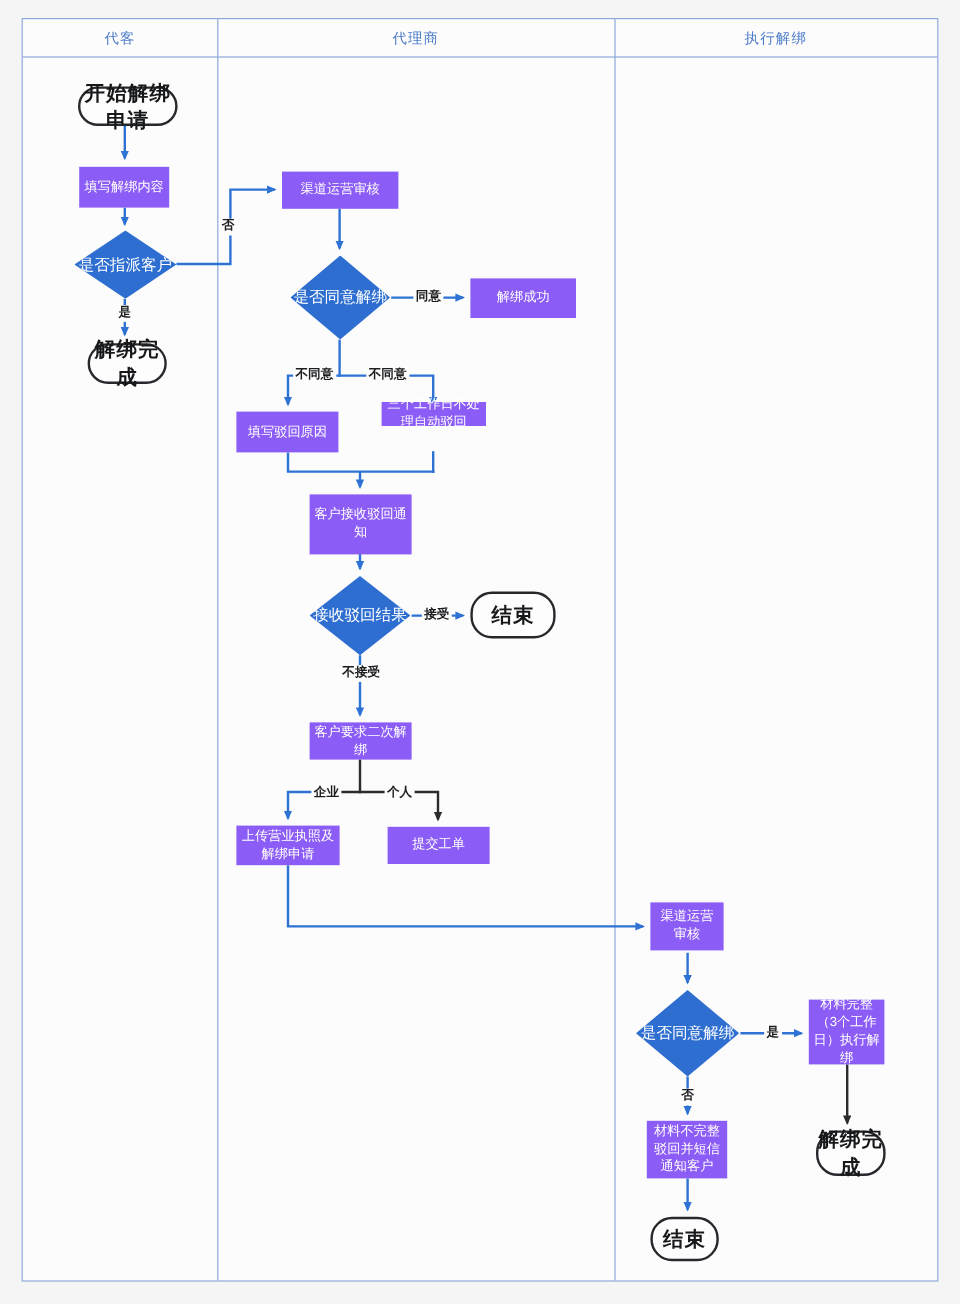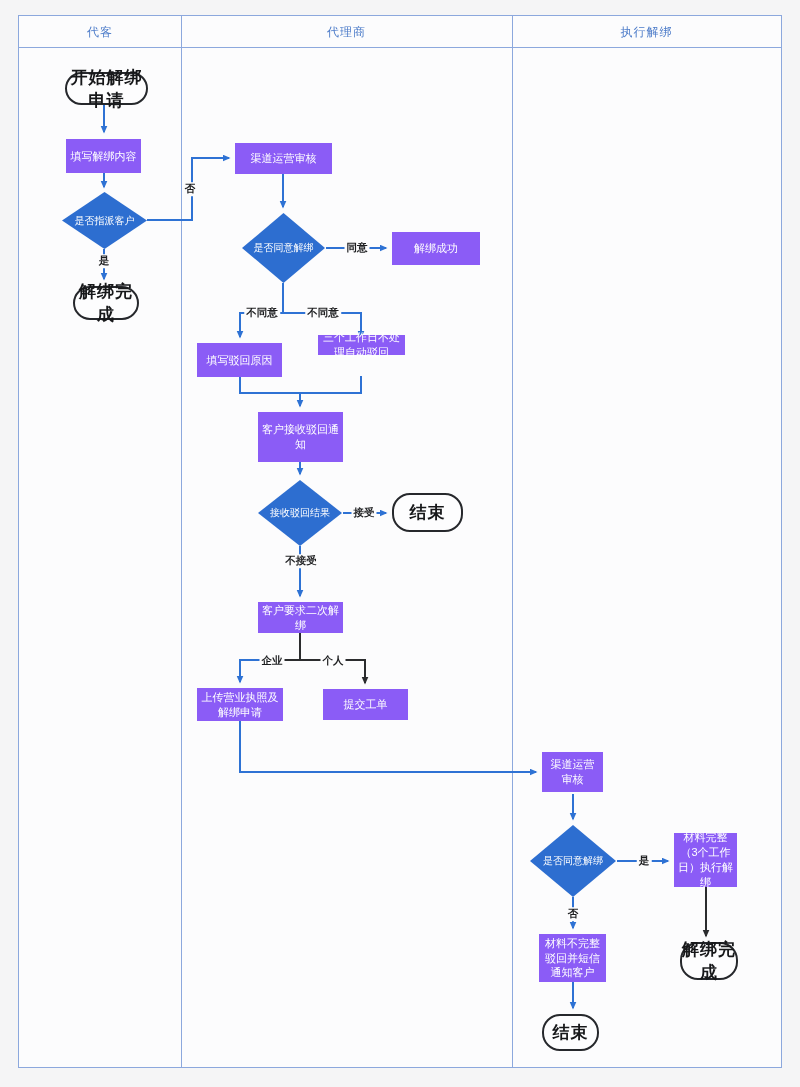--- a/index.html
+++ b/index.html
@@ -56,21 +56,21 @@
   .rect {
     background: #8b5cf6;
     color: #ffffff;
     font-size: 11px;
     line-height: 1.35;
     padding: 2px 4px;
   }
   .diamond {
     background: #2d6ed0;
     color: #ffffff;
-    font-size: 10px;
+    font-size: 13px;
     clip-path: polygon(50% 0%, 100% 50%, 50% 100%, 0% 50%);
     padding: 0 1px;
   }
   .terminator {
     background: #fdfdfe;
     border: 2px solid #26282c;
     border-radius: 18px;
     color: #17181a;
     font-size: 17px;
     font-weight: bold;

